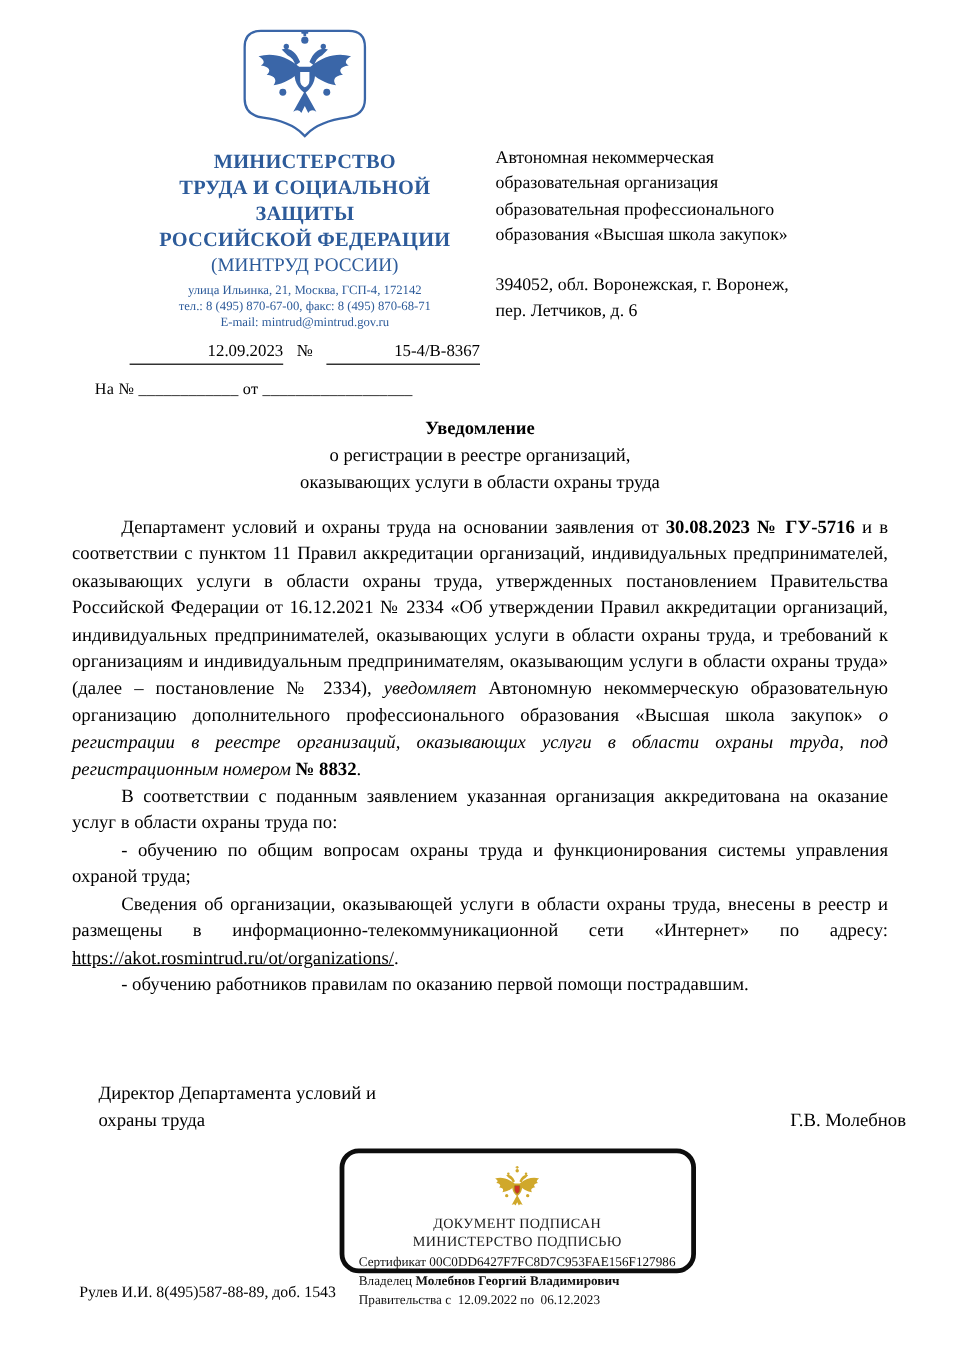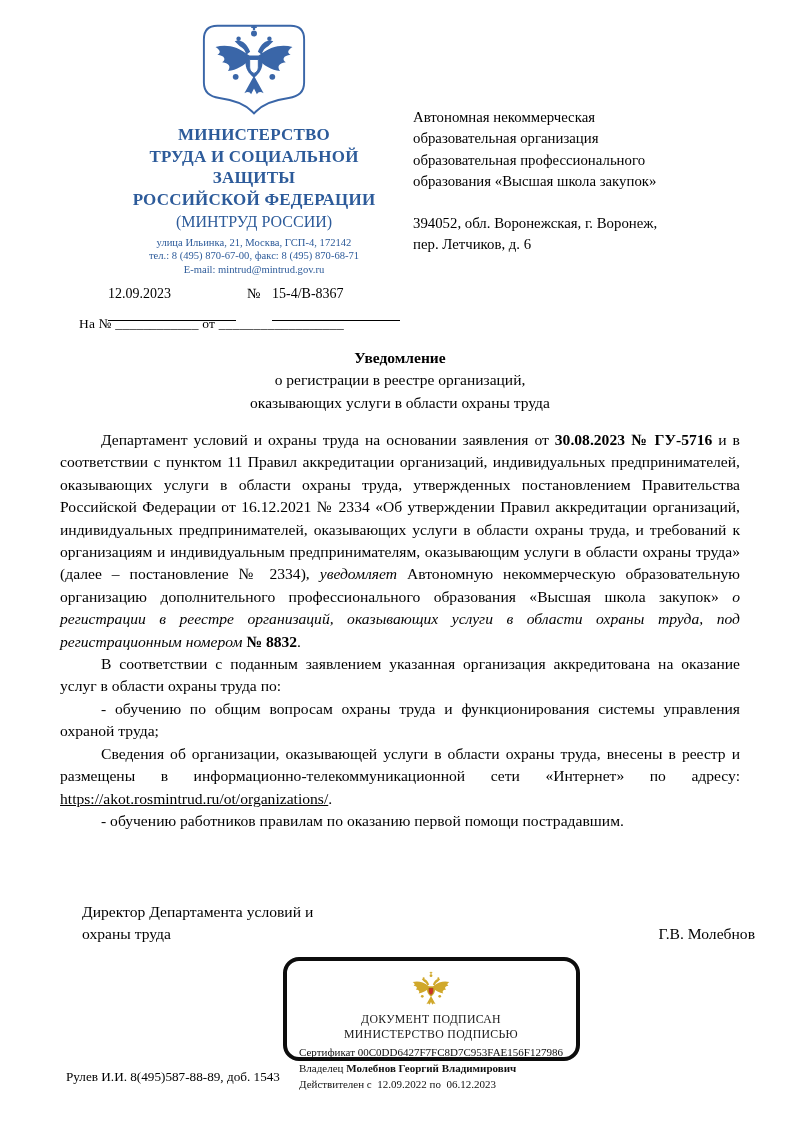--- a/index.html
+++ b/index.html
@@ -6,27 +6,27 @@
   .page{position:relative;width:794px;height:1123px;background:#ffffff;overflow:hidden;
         font-family:"Liberation Serif","DejaVu Serif",serif;color:#000;}
 
   
   .letterhead{position:absolute;left:108px;top:22px;width:292px;text-align:center;color:#2d5b9a;}
   .emblem{display:block;margin:0 auto;}
   .ministry-name{margin-top:2px;font-weight:700;font-size:17px;line-height:21.5px;letter-spacing:.2px;}
   .ministry-short{font-size:16px;line-height:22px;margin-top:1px;}
   .address{font-size:10.6px;line-height:13.4px;margin-top:3px;}
   .date-row{display:flex;margin-top:9px;color:#000;font-size:14px;line-height:18px;}
-  .date-cell,.num-cell{border-bottom:1.3px solid #000;text-align:left;padding-bottom:17px;}
+  .date-cell,.num-cell{border-bottom:1.3px solid #000;text-align:right;padding-bottom:0;}
   .date-cell{flex:1.15;}
   .no-cell{width:36px;text-align:center;}
   .num-cell{flex:1.15;}
 
   
-  .recipient{position:absolute;left:413px;top:107px;width:340px;font-size:14.8px;line-height:21.3px;}
+  .recipient{position:absolute;left:413px;top:122px;width:340px;font-size:14.8px;line-height:21.3px;}
   .recipient .gap{height:21px;}
 
   .ref-line{position:absolute;left:79px;top:316px;font-size:13.5px;letter-spacing:.2px;}
 
   .doc-title{position:absolute;left:60px;top:347px;width:680px;text-align:center;
              font-size:15.5px;line-height:22.4px;}
   .doc-title .t1{font-weight:700;}
 
   
   .body{position:absolute;left:60px;top:429px;width:680px;font-size:15.6px;line-height:22.4px;
@@ -151,19 +151,19 @@
         <path d="M50.5,38 h9 v8 q0,4.5 -4.5,6.5 q-4.5,-2 -4.5,-6.5 z" fill="#cf3227" stroke="#8a6d1d" stroke-width="1"></path>
       </svg>
       <div class="stamp-title">
         <div>ДОКУМЕНТ ПОДПИСАН</div>
         <div>МИНИСТЕРСТВО ПОДПИСЬЮ</div>
       </div>
     </div>
     <div class="stamp-lines">
       <div><span>Сертификат</span> <span>00C0DD6427F7FC8D7C953FAE156F127986</span></div>
       <div><span>Владелец</span> <span class="b">Молебнов Георгий Владимирович</span></div>
-      <div><span>Действителен с</span>&nbsp; <span>12.09.2022</span> <span>по</span>&nbsp; <span>06.12.2023</span></div>
+      <div><span>Правительства с</span>&nbsp; <span>12.09.2022</span> <span>по</span>&nbsp; <span>06.12.2023</span></div>
     </div>
   </div>
 
   <div class="footer">Рулев И.И. 8(495)587-88-89, доб. 1543</div>
 
 </div>
 
 </body></html>

